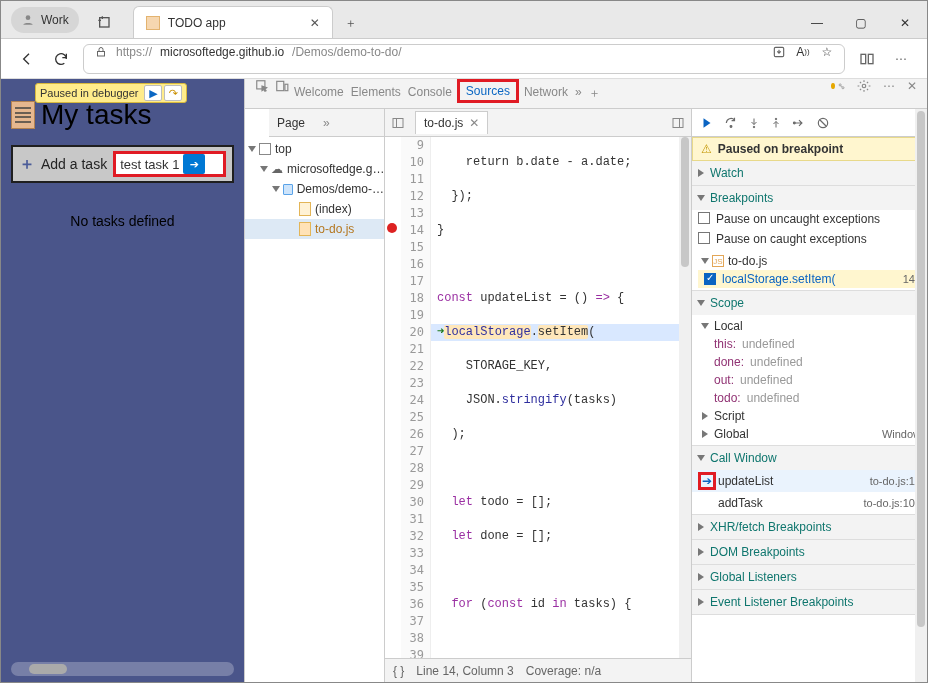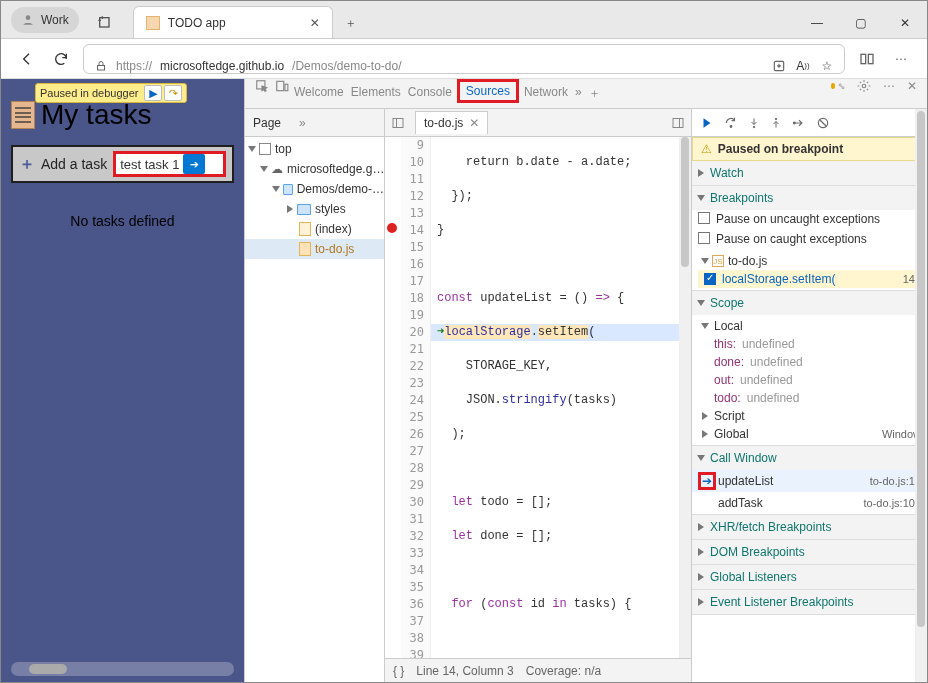--- a/index.html
+++ b/index.html
@@ -9,21 +9,21 @@
   .profile { display:flex; align-items:center; gap:6px; padding: 4px 10px; background:#d6d6d6; border-radius:14px; margin:0 8px 5px 10px; height:26px;}
   .tab { display:flex; align-items:center; gap:8px; background:#fff; border:1px solid #ccc; border-bottom:none; border-radius:6px 6px 0 0; padding:6px 12px; height:32px; margin-left:10px; min-width:200px;}
   .tab-icon { width:14px;height:14px; background:#f6d7b0;border:1px solid #e3b36f;}
   .tab-close { margin-left:auto; color:#555;}
   .tbtn { width:36px; height:30px; display:flex;align-items:center;justify-content:center; color:#555;}
   .group-right{margin-left:auto;display:flex;}
   .winbtn{width:44px;height:30px;display:flex;align-items:center;justify-content:center;color:#333;}
   
   .addrbar{height:40px;display:flex;align-items:center;gap:10px;padding:0 14px;background:#fff;border-bottom:1px solid #ddd;}
   .icnbtn{width:24px;height:24px;display:flex;align-items:center;justify-content:center;color:#666;border-radius:4px;}
-  .url{flex:1;display:flex;align-items:flex-end;border:1px solid #ccc;border-radius:6px;height:30px;padding:0 10px;gap:8px;}
+  .url{flex:1;display:flex;align-items:flex-start;border:1px solid #ccc;border-radius:6px;height:30px;padding:0 10px;gap:8px;}
   .url .rightgrp{margin-left:auto;display:flex;gap:10px;}
   
   .body{flex:1;display:flex;overflow:hidden;}
   
   .page{width:243px;background:#4a558a;padding:10px 10px 10px 10px;position:relative;display:flex;flex-direction:column;gap:14px;}
   .paused{position:absolute;left:34px;top:4px;background:#ffec8b;border:1px solid #d8b93d;border-radius:3px;font-size:11px;padding:1px 4px;display:flex;align-items:center;gap:6px;color:#333;}
   .paused .dbgicons{display:flex;gap:2px;}
   .paused .dbgicons span{background:#fff;border:1px solid #bdbdbd;width:18px;height:16px;display:flex;align-items:center;justify-content:center;border-radius:2px;color:#0b67c3;font-size:11px;}
   .head{display:flex;align-items:center;gap:6px;margin-top:10px;}
   .h1{font-size:28px;font-weight:400;color:#000;}
@@ -41,21 +41,21 @@
   .devtabs{height:30px;background:#f3f3f3;border-bottom:1px solid #ccc;display:flex;align-items:flex-start;gap:3px;padding:0 10px;}
   .devtabs .t{color:#888;font-size:12px;padding:6px 2px;}
   .devtabs .active{color:#0b67c3;border-bottom:2px solid #0b67c3;}
   .devtabs .hl{border:3px solid #e01b24;padding:2px 6px;}
   .devtabs .devicons{color:#888;display:flex;gap:6px;}
   .devtabs .right{margin-left:auto;display:flex;gap:12px;align-items:center;}
   .devtabs .warn::before{content:"";display:inline-block;width:6px;height:6px;background:#e6a800;border-radius:50%;margin-right:2px;vertical-align:middle;}
   .devmain{flex:1;display:flex;overflow:hidden;}
   
   .navigator{width:140px;border-right:1px solid #ccc;display:flex;flex-direction:column;font-size:12px;}
-  .navtabs{height:28px;border-bottom:1px solid #ccc;display:flex;align-items:center;padding:0 8px;gap:18px;background:#f3f3f3;}
+  .navtabs{height:28px;border-bottom:1px solid #ccc;display:flex;align-items:center;padding:0 8px;gap:18px;background:#f3f3f3;margin-left:24px;}
   .navtree{flex:1;overflow:hidden;padding-top:2px;}
   .trow{display:flex;align-items:center;gap:4px;height:20px;padding-left:4px;white-space:nowrap;overflow:hidden;}
   .trow.selected{background:#dde9f5;}
   .folder{width:14px;height:11px;background:#cde4fb;border:1px solid #5aa3e8;border-radius:1px;}
   .fileic{width:12px;height:14px;background:#fff2d6;border:1px solid #e3b557;}
   .filejs{width:12px;height:14px;background:#ffe2b7;border:1px solid #e3b557;}
   .cloud{font-size:12px;color:#666;}
   .frame{width:12px;height:12px;border:1px solid #888;}
   
   .editor{flex:1;display:flex;flex-direction:column;border-right:1px solid #ccc;min-width:0;}
@@ -270,25 +270,20 @@
           <div class="trow" style="padding-left:16px">
               <span class="tri2 open"></span>
               <span class="cloud">☁</span>
               <span>microsoftedge.g…</span>
             </div>
           <div class="trow" style="padding-left:28px">
               <span class="tri2 open"></span>
               <span class="folder"></span>
               <span>Demos/demo-…</span>
             </div>
-          <div class="trow" style="padding-left:42px">
-              <span class="tri2"></span>
-              <span class="folder"></span>
-              <span>styles</span>
-            </div>
           <div class="trow" style="padding-left:54px">
               <span class="fileic"></span>
               <span>(index)</span>
             </div>
           <div class="trow selected" style="padding-left:54px">
               <span class="filejs"></span>
               <span style="color:#b4771f">to-do.js</span>
             </div>
         </div>
       </div>

